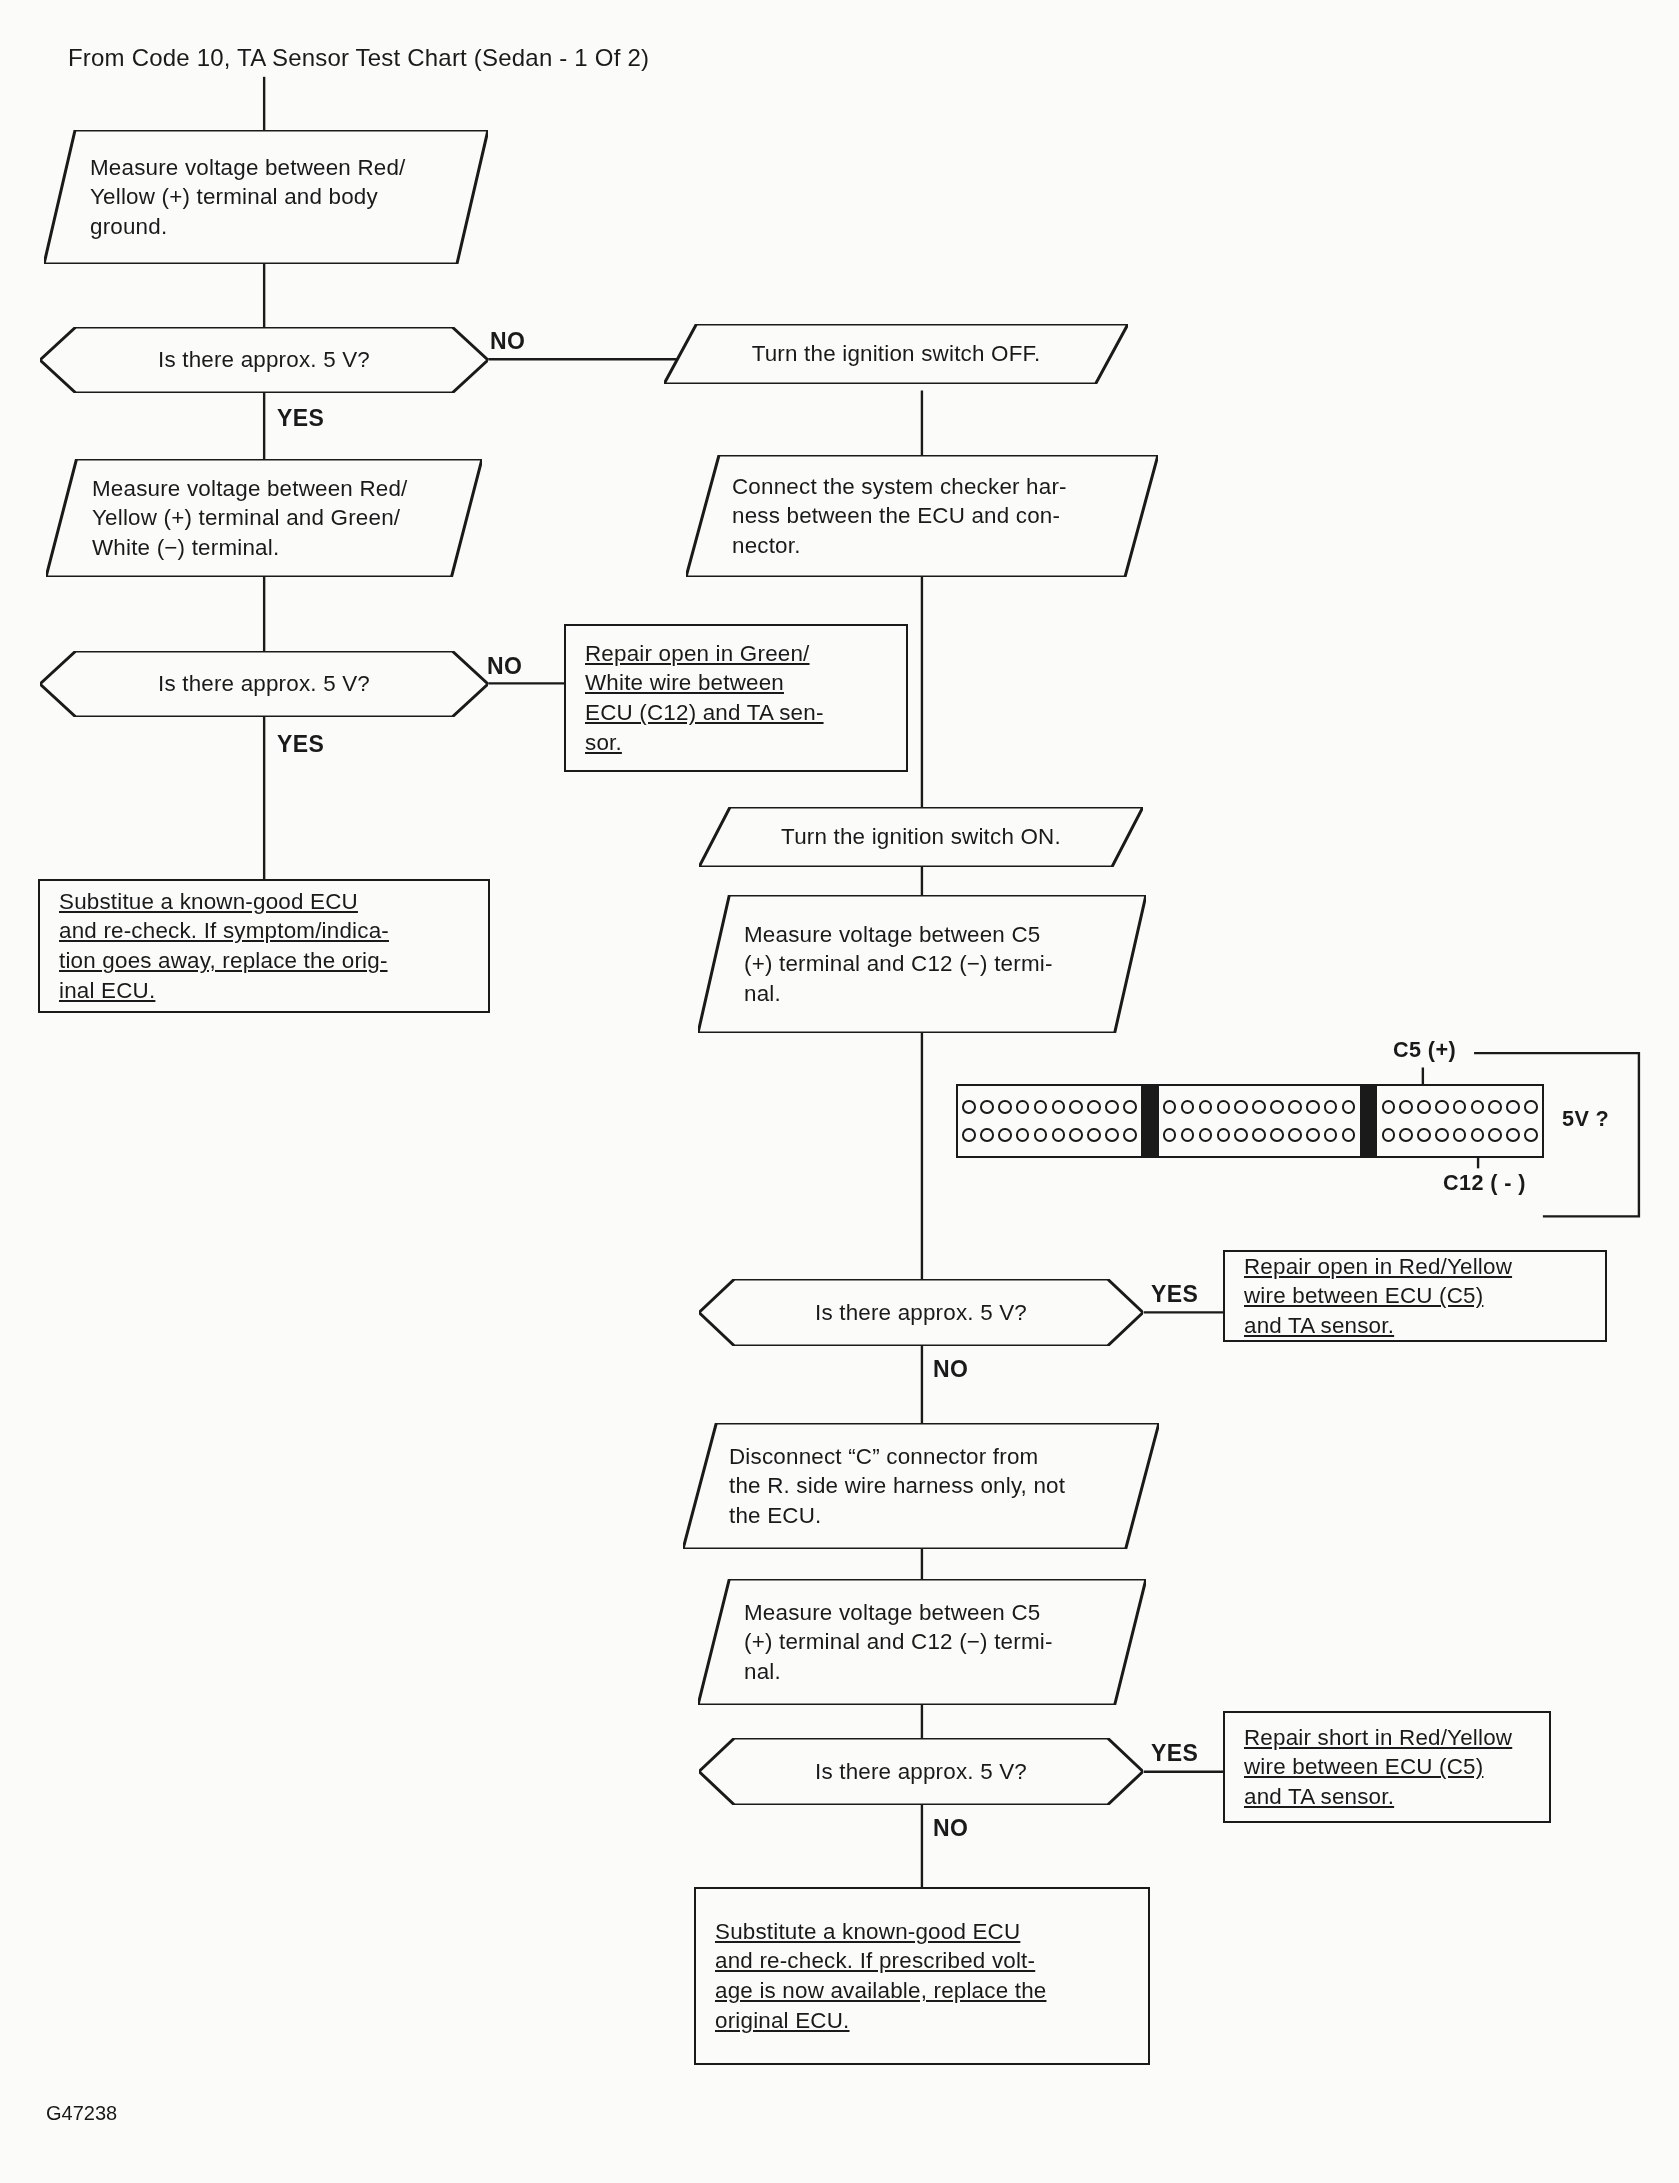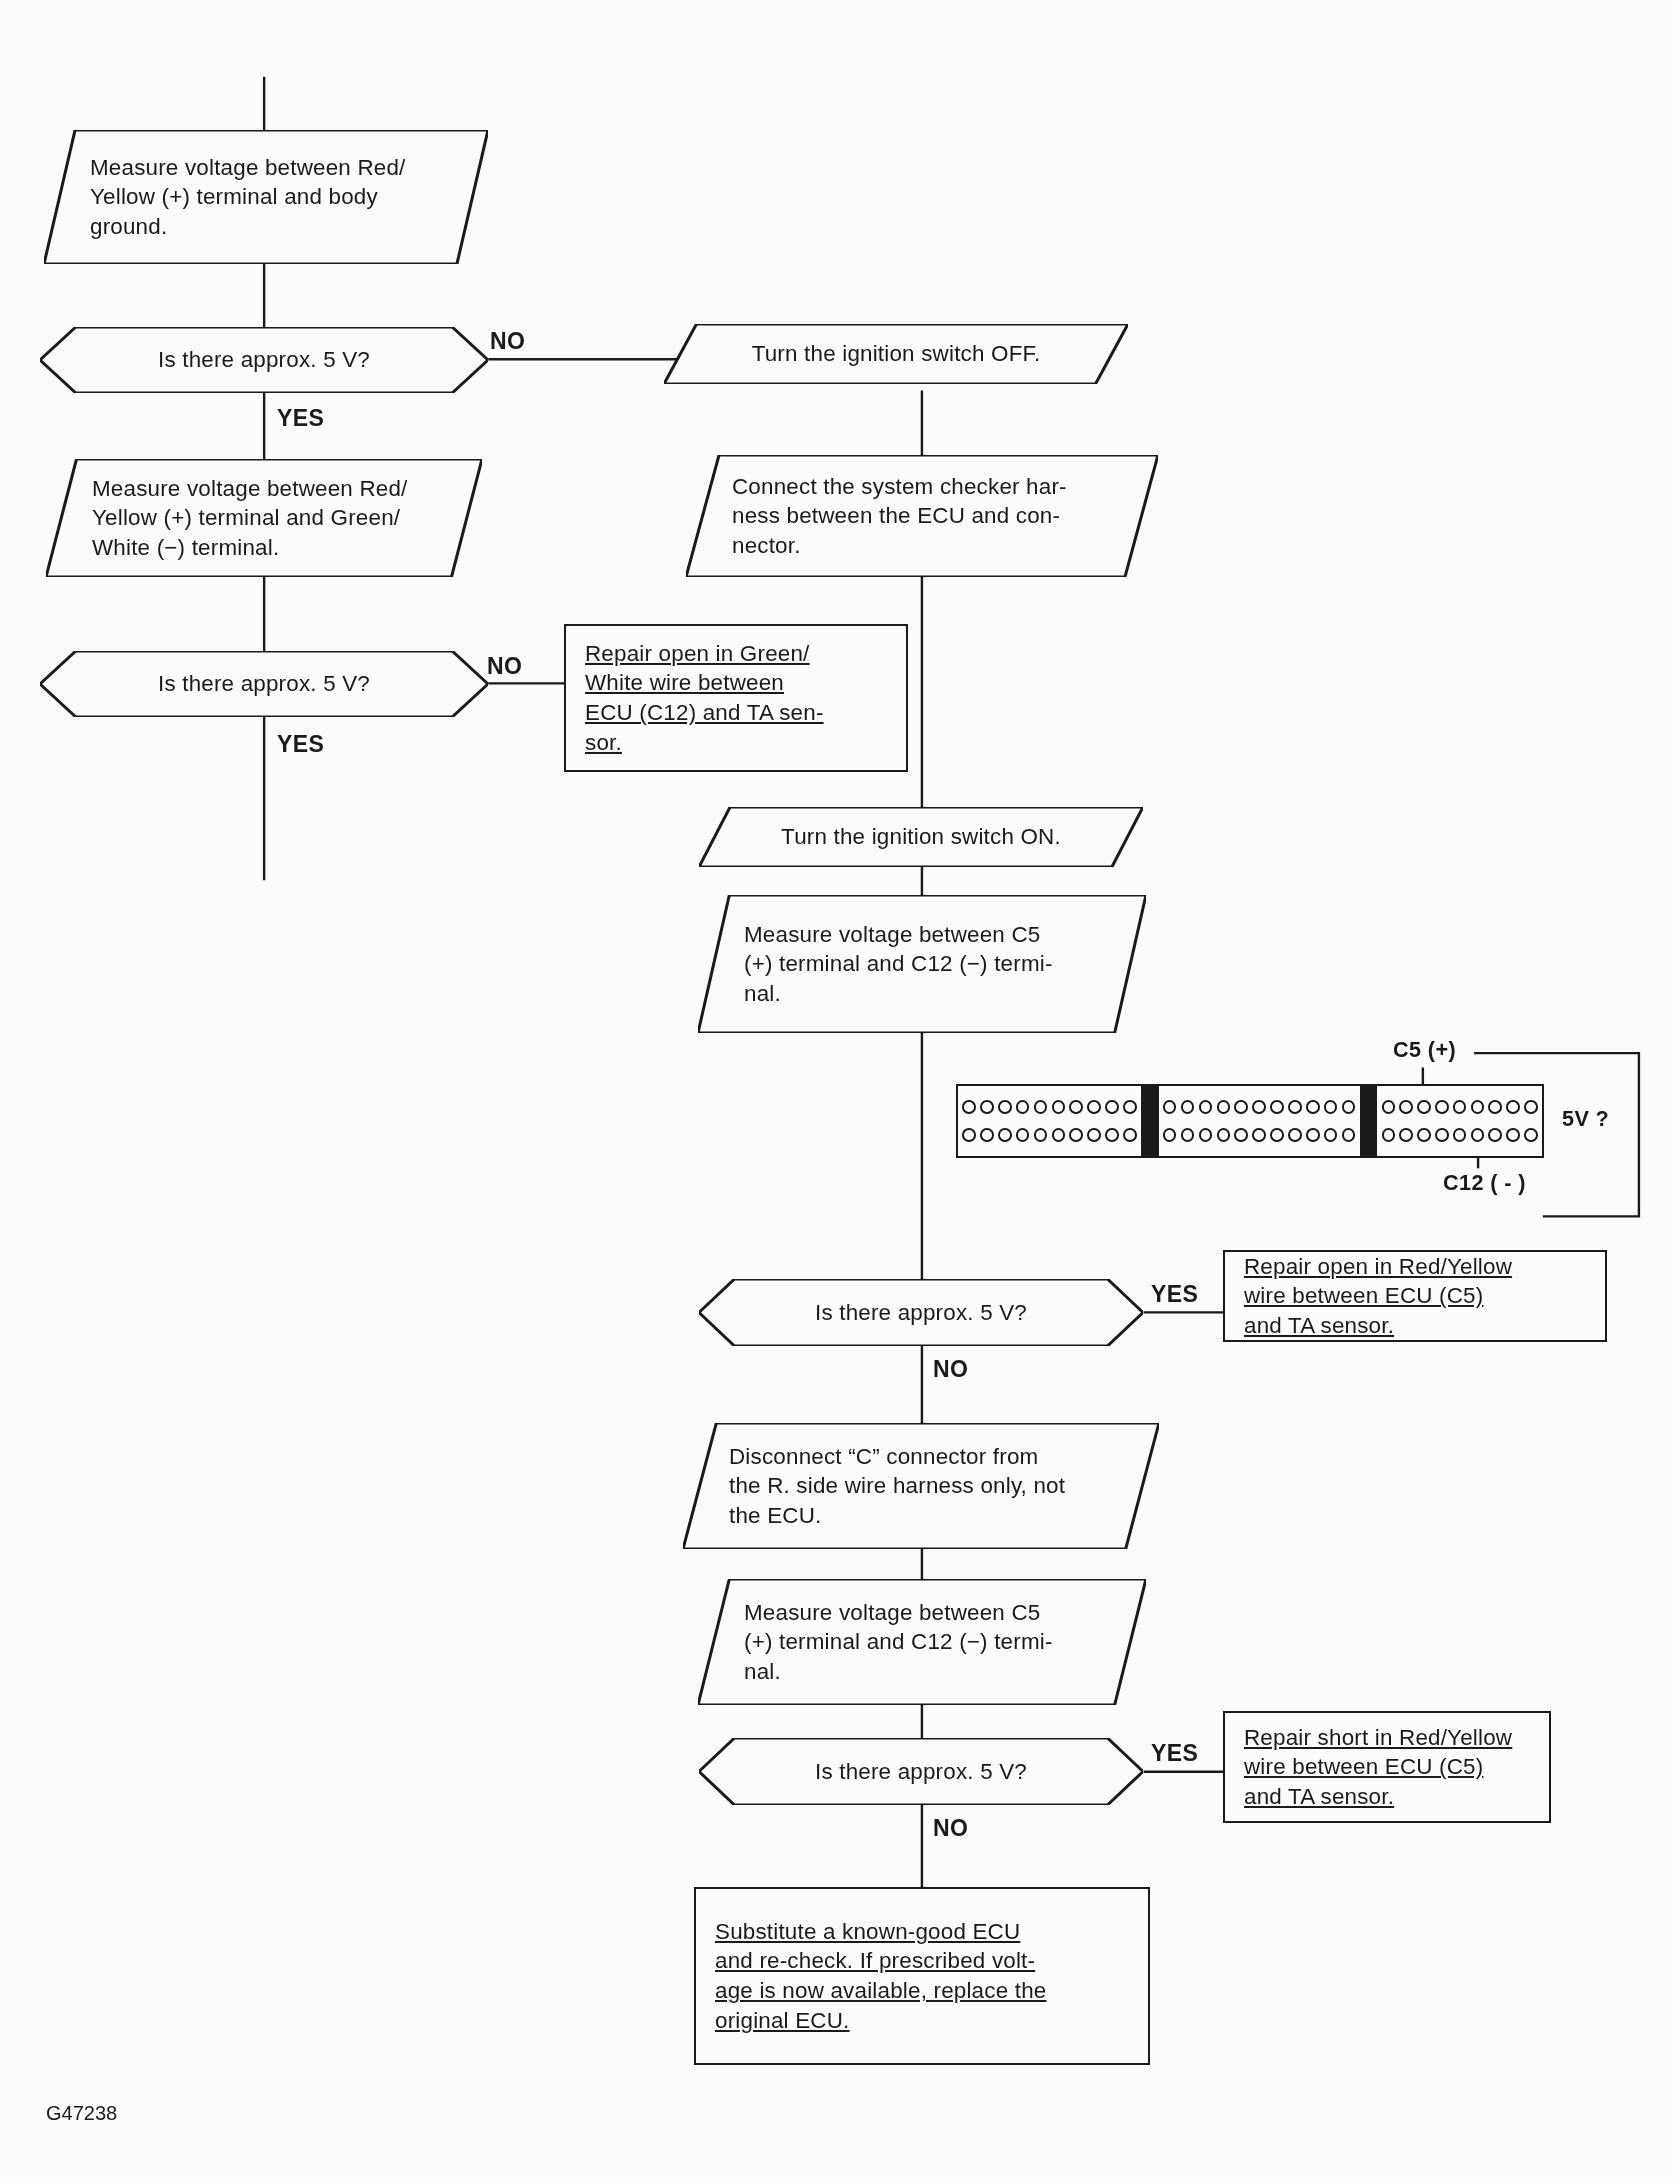--- a/index.html
+++ b/index.html
@@ -87,20 +87,21 @@
       <line x1="1152" y1="1934" x2="1152" y2="1975"></line>
       <line x1="1152" y1="2129" x2="1152" y2="2174"></line>
       <line x1="1429" y1="2214" x2="1530" y2="2214"></line>
       <line x1="1152" y1="2254" x2="1152" y2="2360"></line>
       <line x1="1778" y1="1334" x2="1778" y2="1372"></line>
       <line x1="1847" y1="1431" x2="1847" y2="1460"></line>
       <polyline points="1842,1316 2048,1316 2048,1520 1928,1520"></polyline>
     </g>
   </svg>
 
+  <div class="title">From Code 10, TA Sensor Test Chart (Sedan - 1 Of 2)</div>
 
   <div class="node para" style="left:44px;top:130px;width:444px;height:134px;">
     <svg class="shape" viewBox="0 0 100 100" preserveAspectRatio="none">
       <polygon points="7,0 100,0 93,100 0,100"></polygon>
     </svg>
     <div class="txt">Measure voltage between Red/
 Yellow (+) terminal and body
 ground.</div>
   </div>
 
@@ -127,20 +128,26 @@
     <div class="txt">Is there approx. 5 V?</div>
   </div>
 
   <div class="node rect" style="left:564px;top:624px;width:344px;height:148px;">
     <div class="txt">Repair open in Green/
 White wire between
 ECU (C12) and TA sen-
 sor.</div>
   </div>
 
+  <div class="node rect" style="left:38px;top:879px;width:452px;height:134px;">
+    <div class="txt">Substitue a known-good ECU
+and re-check. If symptom/indica-
+tion goes away, replace the orig-
+inal ECU.</div>
+  </div>
 
   <div class="node para center" style="left:664px;top:324px;width:464px;height:60px;">
     <svg class="shape" viewBox="0 0 100 100" preserveAspectRatio="none">
       <polygon points="7,0 100,0 93,100 0,100"></polygon>
     </svg>
     <div class="txt">Turn the ignition switch OFF.</div>
   </div>
 
   <div class="node para" style="left:686px;top:455px;width:472px;height:122px;">
     <svg class="shape" viewBox="0 0 100 100" preserveAspectRatio="none">

